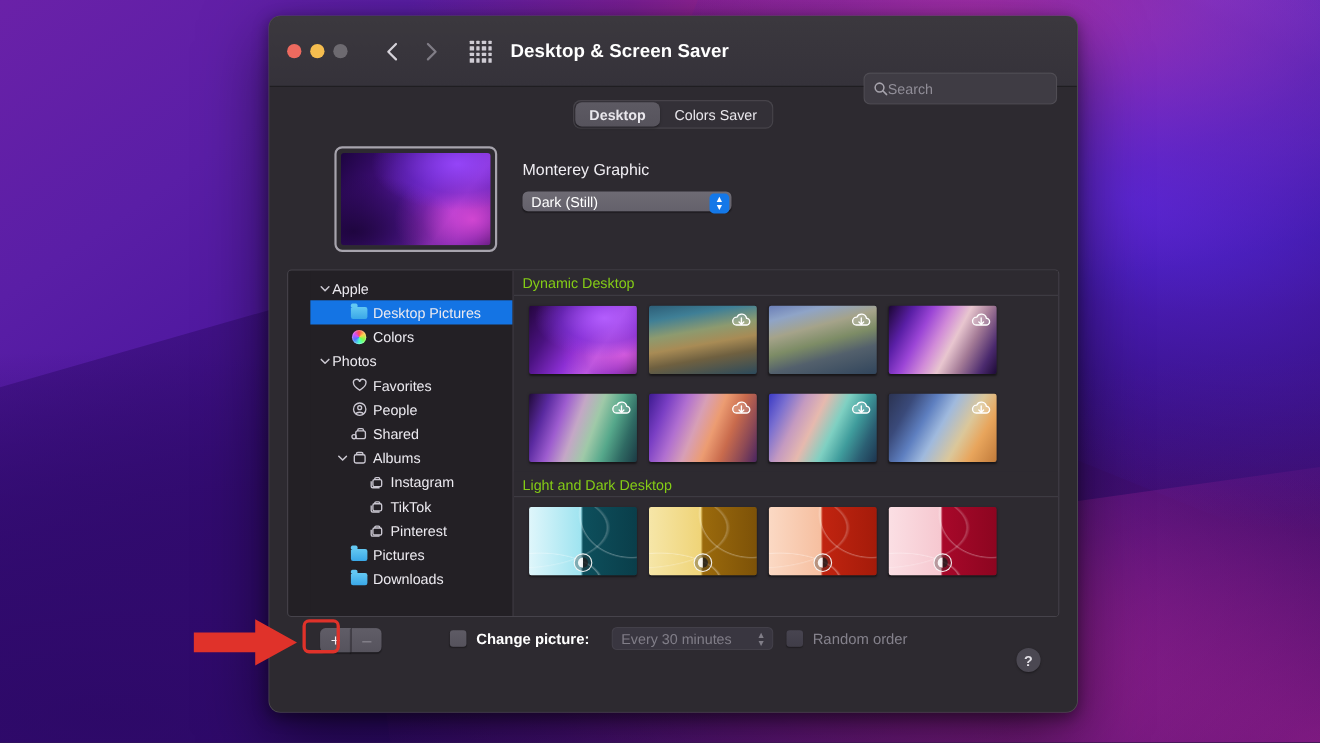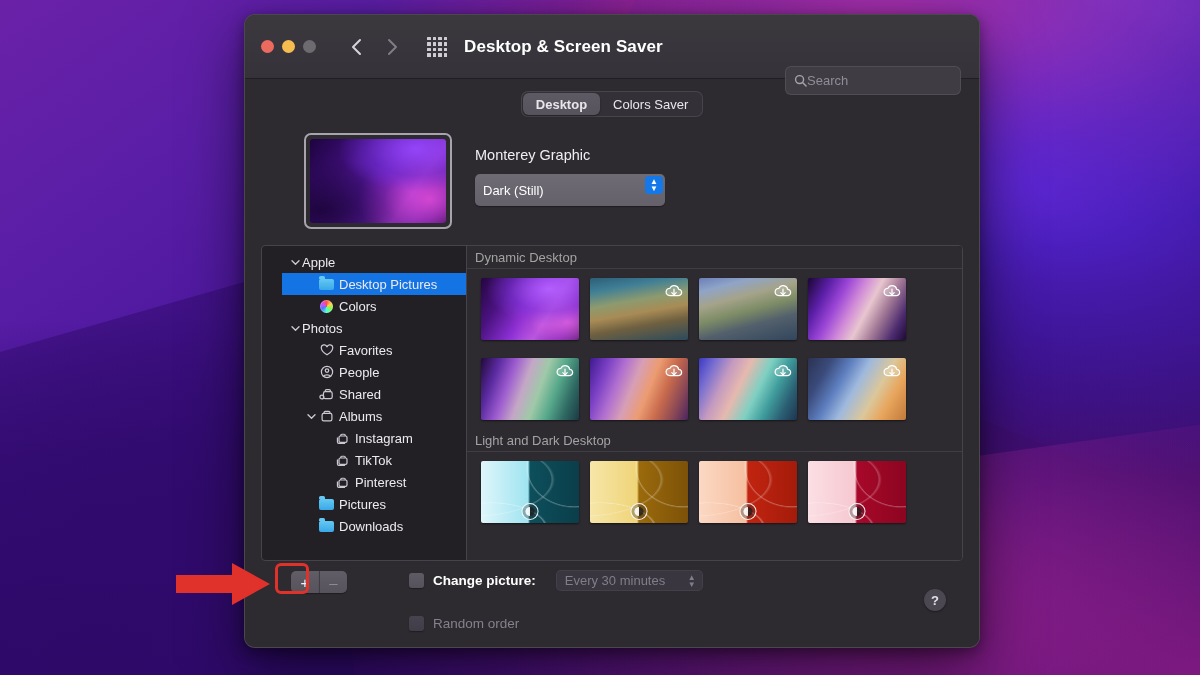--- a/index.html
+++ b/index.html
@@ -171,21 +171,21 @@
     border-radius: 3px;
     background:
       radial-gradient(ellipse 80% 70% at 78% 12%, rgba(150,70,250,0.95) 0%, rgba(110,45,210,0.5) 45%, rgba(80,25,160,0) 72%),
       radial-gradient(ellipse 70% 80% at 88% 72%, rgba(225,75,215,0.85) 0%, rgba(160,45,180,0.35) 48%, rgba(110,30,140,0) 75%),
       radial-gradient(ellipse 90% 80% at 8% 85%, rgba(30,5,62,0.98) 0%, rgba(40,8,80,0.6) 48%, rgba(50,10,95,0) 78%),
       linear-gradient(125deg, #1d0440 0%, #3b0d72 26%, #6a22c0 52%, #a63fd8 72%, #5a1a9a 90%, #2a0850 100%);
   }
   #preview-meta { display: flex; flex-direction: column; padding-top: 14px; }
   #preview-name { color: #f0eef3; font-size: 14.5px; margin-bottom: 11px; }
   #style-popup {
-    width: 190px; height: 32px;
+    width: 190px; height: 18px;
     background: linear-gradient(180deg, #6e6b74 0%, #64616b 100%);
     border-radius: 5px;
     display: flex; align-items: center;
     padding-left: 8px;
     position: relative;
     box-shadow: 0 1px 1px rgba(0,0,0,0.3);
   }
   #style-popup span { color: #ffffff; font-size: 13px; }
   #style-popup .stepper {
     position: absolute; right: 2px; top: 2px;
@@ -260,21 +260,21 @@
   #thumbpanel {
     flex: 1;
     background: #2d2a30;
     overflow: hidden;
     position: relative;
   }
   .section-head {
     height: 23px;
     display: flex; align-items: center;
     padding-left: 8px;
-    color: #a3a3a3;
+    color: #84cc16;
     font-size: 13px;
     border-bottom: 1px solid #403d45;
     background: #2d2a30;
   }
   .thumb-row {
     display: flex;
     gap: 11px;
     padding: 9px 10px 9px 14px;
   }
   .thumb {
@@ -341,22 +341,22 @@
     background: linear-gradient(180deg, #605d67 0%, #56535d 100%);
     display: flex; align-items: center; justify-content: center;
     color: #f2f0f5; font-size: 15px; line-height: 1;
     box-shadow: 0 1px 1px rgba(0,0,0,0.3);
   }
   .arbtn.plus  { border-radius: 5px 0 0 5px; }
   .arbtn.minus { border-radius: 0 5px 5px 0; color: #8d8a94; border-left: 1px solid #403d45; }
 
   #bottom-options {
     margin-left: 62px;
-    display: flex; flex-direction: column;
-    gap: 24px;
+    display: flex; 
+    gap: 12px;
     padding-top: 1px;
   }
   .optrow { display: flex; align-items: center; gap: 9px; height: 19px; }
   .cbox {
     width: 15px; height: 15px;
     border-radius: 3px;
     background: linear-gradient(180deg, #5e5b65 0%, #55525c 100%);
     box-shadow: 0 1px 1px rgba(0,0,0,0.3);
     flex: none;
   }

